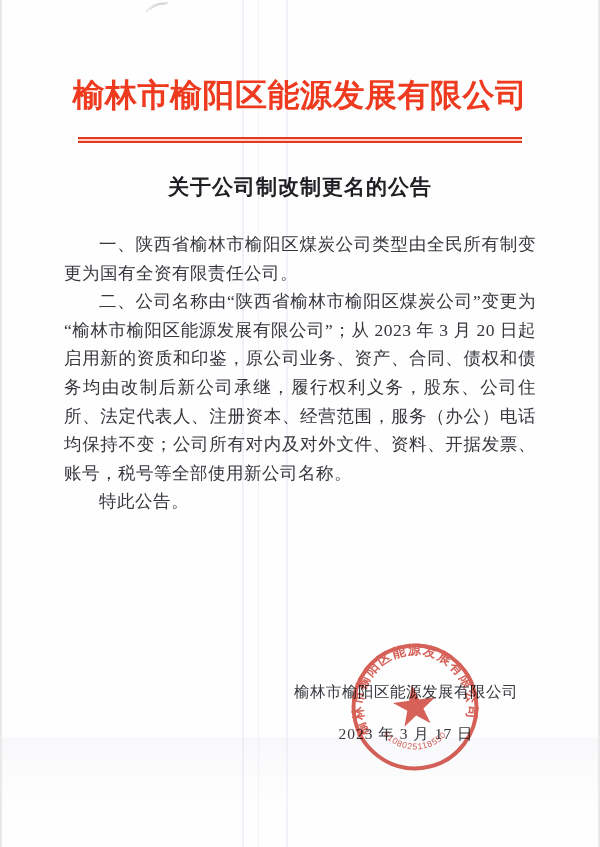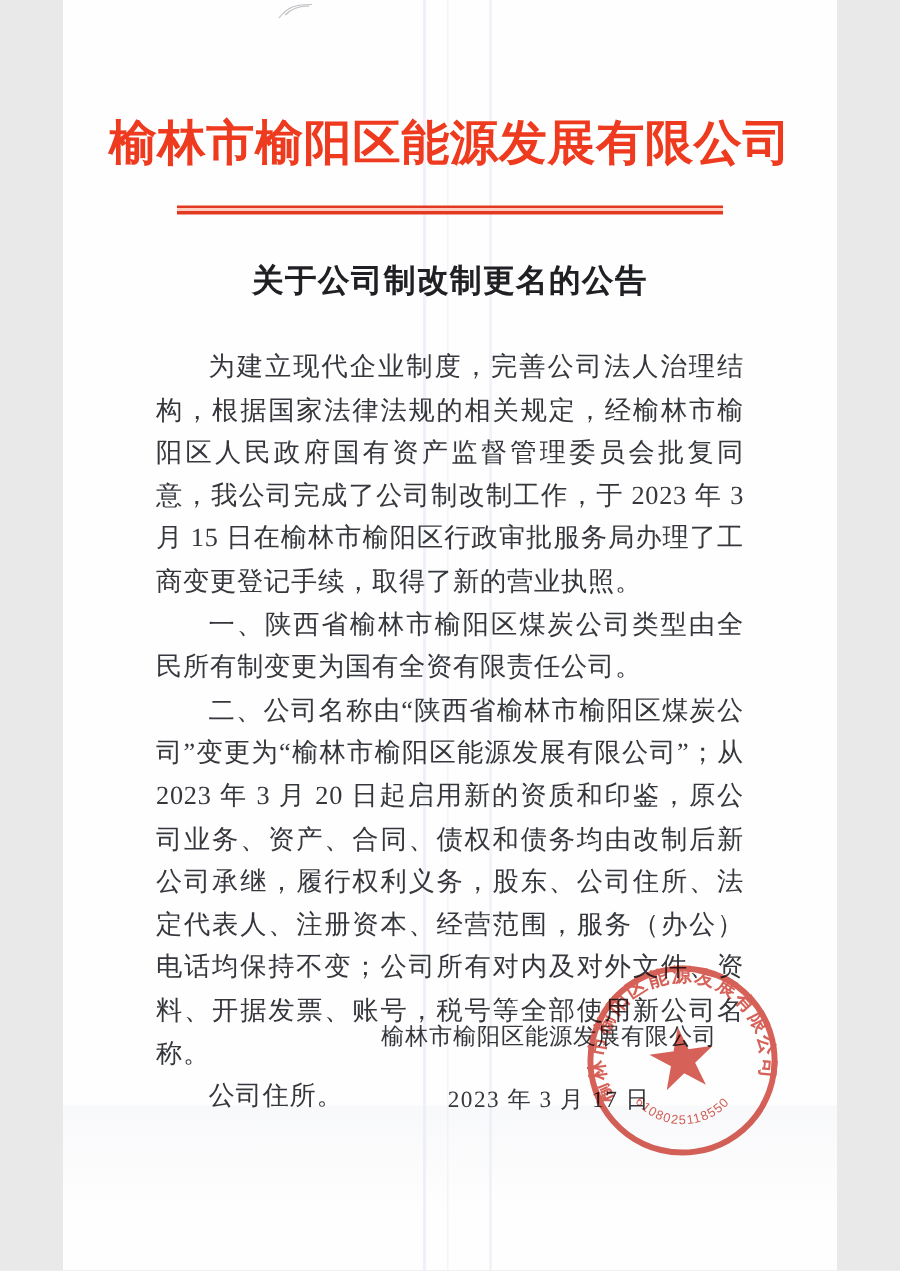--- a/index.html
+++ b/index.html
@@ -1,18 +1,18 @@
 <!DOCTYPE html>
 <html lang="zh"><head>
 <meta charset="utf-8">
 <style>
   html,body{margin:0;padding:0;background:#e9e9e9;}
   .page{
     position:relative;
-    width:516px;height:847px;
+    width:596px;height:847px;
     margin:0 auto;
     background:#fefefe;
     overflow:hidden;
     font-family:"Liberation Serif","DejaVu Serif",serif;
   }
   
   .scan-line{position:absolute;top:0;bottom:0;pointer-events:none;}
   .scan-line.a{left:240px;width:2px;background:rgba(200,206,232,0.28);}
   .scan-line.b{left:256px;width:1px;background:rgba(200,206,232,0.20);}
   .scan-line.c{left:284px;width:2px;background:rgba(205,210,235,0.25);}
@@ -100,24 +100,23 @@
     <path d="M2,11 C8,3 14,2 24,2 M6,9 C11,4 16,3 22,3" stroke="#8a8f96" stroke-width="0.8" fill="none"></path>
   </svg>
 
   <div class="letterhead" style="color: rgb(238, 58, 31);">榆林市榆阳区能源发展有限公司</div>
 
   <div class="red-rule"></div>
 
   <div class="doc-title">关于公司制改制更名的公告</div>
 
   <div class="body-text">
-      <p>为建立现代企业制度，完善公司法人治理结构，根据国家法律法规的相关规定，经榆林市榆阳区人民政府国有资产监督管理委员会批复同意，我公司完成了公司制改制工作，于 2023 年 3 月 15 日在榆林市榆阳区行政审批服务局办理了工商变更登记手续，取得了新的营业执照。</p>
       <p>一、陕西省榆林市榆阳区煤炭公司类型由全民所有制变更为国有全资有限责任公司。</p>
       <p>二、公司名称由“陕西省榆林市榆阳区煤炭公司”变更为“榆林市榆阳区能源发展有限公司”；从 2023 年 3 月 20 日起启用新的资质和印鉴，原公司业务、资产、合同、债权和债务均由改制后新公司承继，履行权利义务，股东、公司住所、法定代表人、注册资本、经营范围，服务（办公）电话均保持不变；公司所有对内及对外文件、资料、开据发票、账号，税号等全部使用新公司名称。</p>
-      <p>公司住所。</p>
+      <p>特此公告。</p>
     </div>
 
   <div class="signature">
     <div class="sig-company">榆林市榆阳区能源发展有限公司</div>
     <div class="sig-date">2023 年 3 月 17 日</div>
   </div>
 
   <div class="seal" style="color: rgb(208, 69, 58);">
     <svg viewBox="0 0 200 200">
       <circle cx="100" cy="100" r="93" fill="none" stroke="currentColor" stroke-width="6"></circle>

